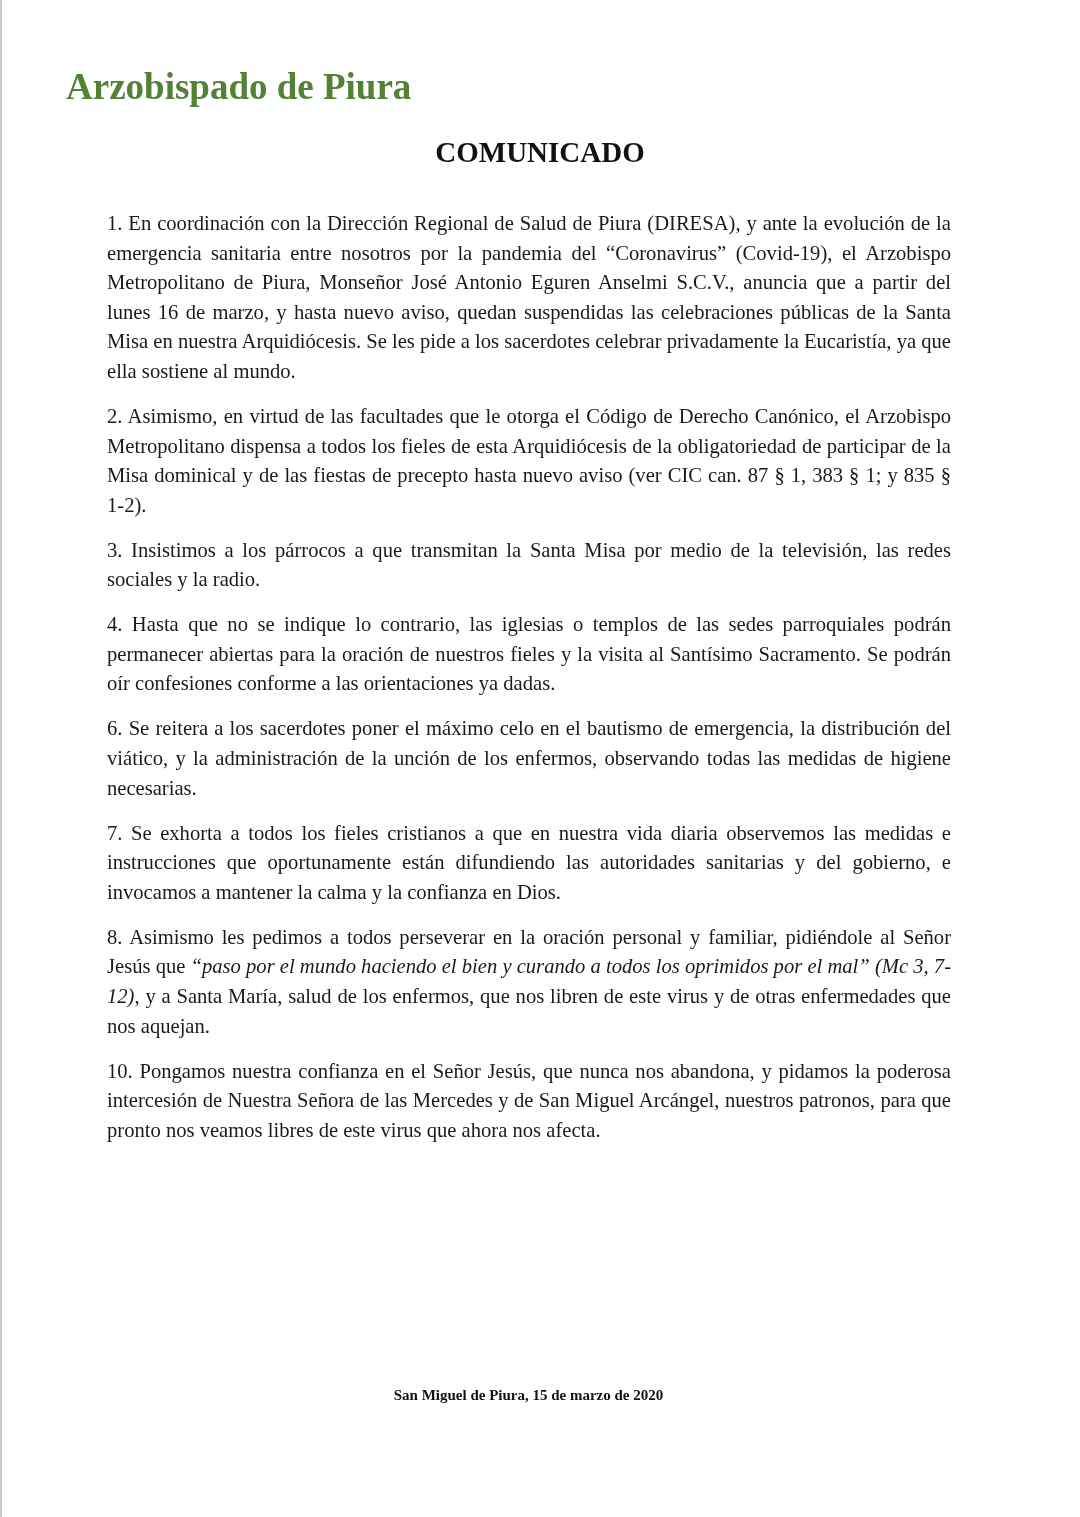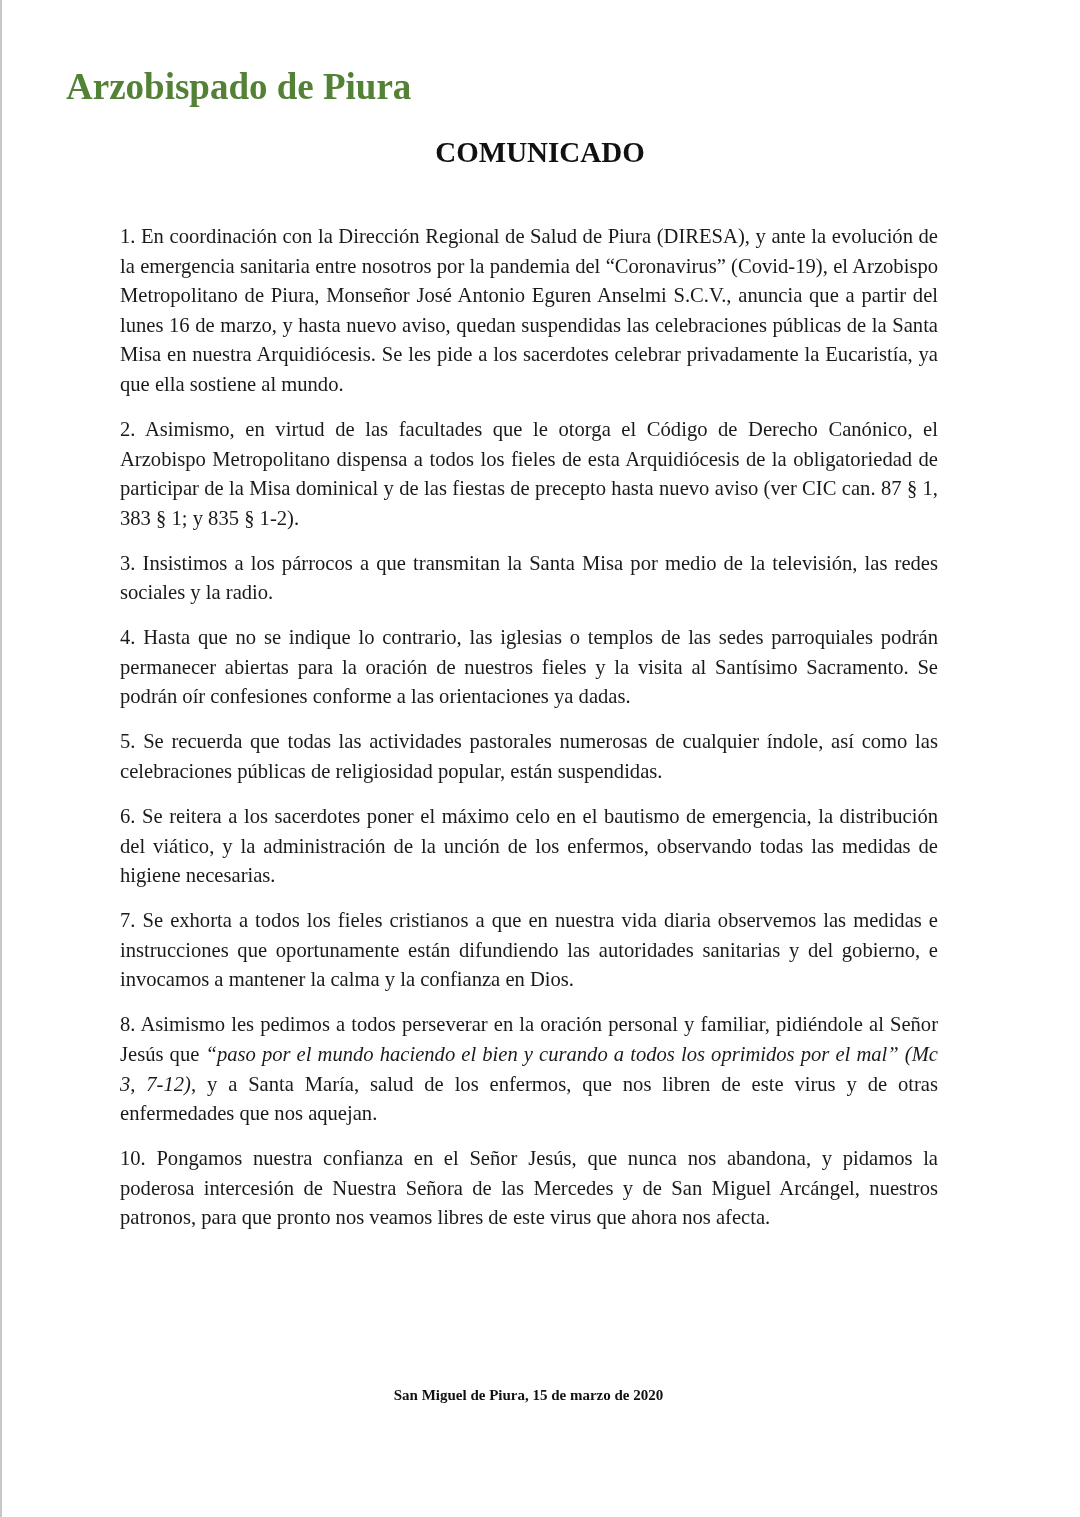--- a/index.html
+++ b/index.html
@@ -46,21 +46,21 @@
       color: #111111;
       line-height: 1;
     }
     .body-text {
       position: absolute;
       left: 107px;
       top: 209px;
       width: 844px;
     }
     .para {
-      margin: 13px;
+      margin: 0;
       font-size: 20.6px;
       line-height: 29.6px;
       text-align: justify;
       color: #1a1a1a;
     }
     .para + .para {
       margin-top: 15.4px;
     }
     .para em {
       font-style: italic;
@@ -97,21 +97,20 @@
 
 <h1 class="org-title">Arzobispado de Piura</h1>
 
 <h2 class="doc-title">COMUNICADO</h2>
 
 <div class="body-text">
   <p class="para">1. En coordinación con la Dirección Regional de Salud de Piura (DIRESA), y ante la evolución de la emergencia sanitaria entre nosotros por la pandemia del “Coronavirus” (Covid-19), el Arzobispo Metropolitano de Piura, Monseñor José Antonio Eguren Anselmi S.C.V., anuncia que a partir del lunes 16 de marzo, y hasta nuevo aviso, quedan suspendidas las celebraciones públicas de la Santa Misa en nuestra Arquidiócesis. Se les pide a los sacerdotes celebrar privadamente la Eucaristía, ya que ella sostiene al mundo.</p>
   <p class="para">2. Asimismo, en virtud de las facultades que le otorga el Código de Derecho Canónico, el Arzobispo Metropolitano dispensa a todos los fieles de esta Arquidiócesis de la obligatoriedad de participar de la Misa dominical y de las fiestas de precepto hasta nuevo aviso (ver CIC can. 87 § 1, 383 § 1; y 835 § 1-2).</p>
   <p class="para">3. Insistimos a los párrocos a que transmitan la Santa Misa por medio de la televisión, las redes sociales y la radio.</p>
   <p class="para">4. Hasta que no se indique lo contrario, las iglesias o templos de las sedes parroquiales podrán permanecer abiertas para la oración de nuestros fieles y la visita al Santísimo Sacramento. Se podrán oír confesiones conforme a las orientaciones ya dadas.</p>
-  <p class="para">5. Se recuerda que todas las actividades pastorales numerosas de cualquier índole, así como las celebraciones públicas de religiosidad popular, están suspendidas.</p>
   <p class="para">6. Se reitera a los sacerdotes poner el máximo celo en el bautismo de emergencia, la distribución del viático, y la administración de la unción de los enfermos, observando todas las medidas de higiene necesarias.</p>
   <p class="para">7. Se exhorta a todos los fieles cristianos a que en nuestra vida diaria observemos las medidas e instrucciones que oportunamente están difundiendo las autoridades sanitarias y del gobierno, e invocamos a mantener la calma y la confianza en Dios.</p>
   <p class="para"><span>8. Asimismo les pedimos a todos perseverar en la oración personal y familiar, pidiéndole al Señor Jesús que </span><em>“paso por el mundo haciendo el bien y curando a todos los oprimidos por el mal” (Mc 3, 7-12)</em><span>, y a Santa María, salud de los enfermos, que nos libren de este virus y de otras enfermedades que nos aquejan.</span></p>
   <p class="para">10. Pongamos nuestra confianza en el Señor Jesús, que nunca nos abandona, y pidamos la poderosa intercesión de Nuestra Señora de las Mercedes y de San Miguel Arcángel, nuestros patronos, para que pronto nos veamos libres de este virus que ahora nos afecta.</p>
 </div>
 
 <p class="footer-date">San Miguel de Piura, 15 de marzo de 2020</p>
 <p class="footer-office">OFICINA DE PRENSA Y COMUNICACIONES</p>
 
 </body></html>

